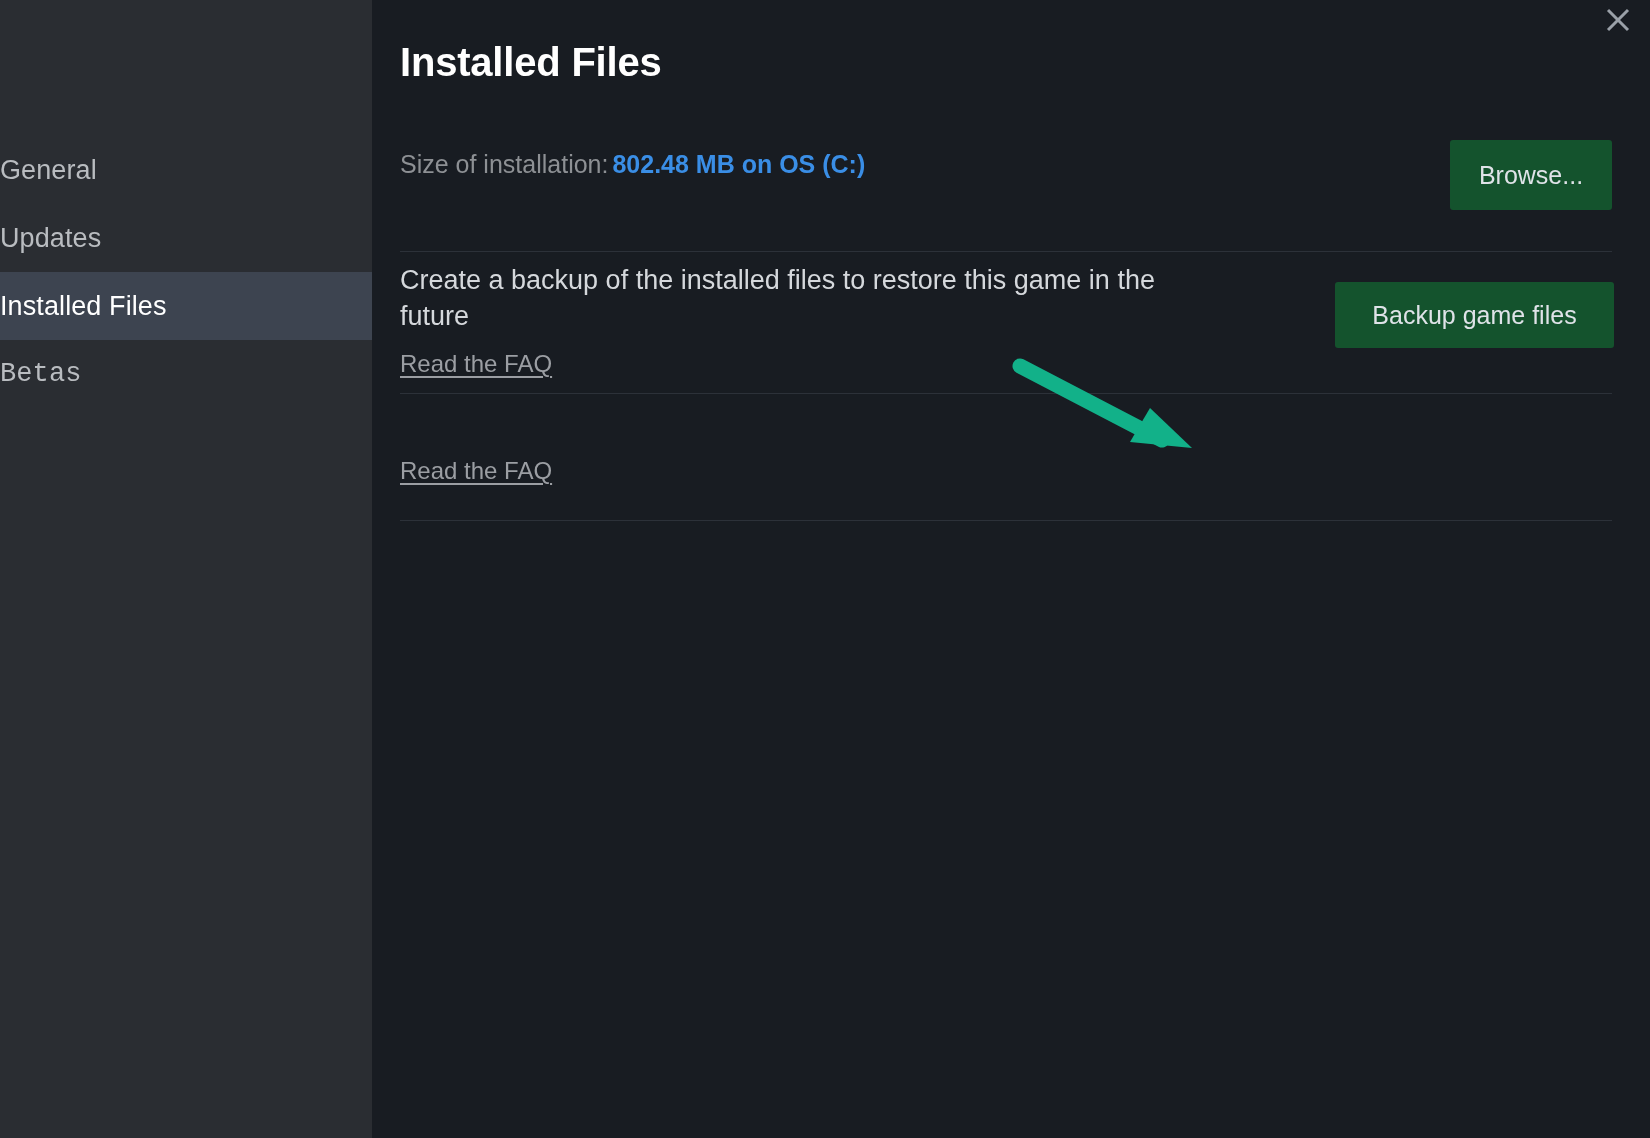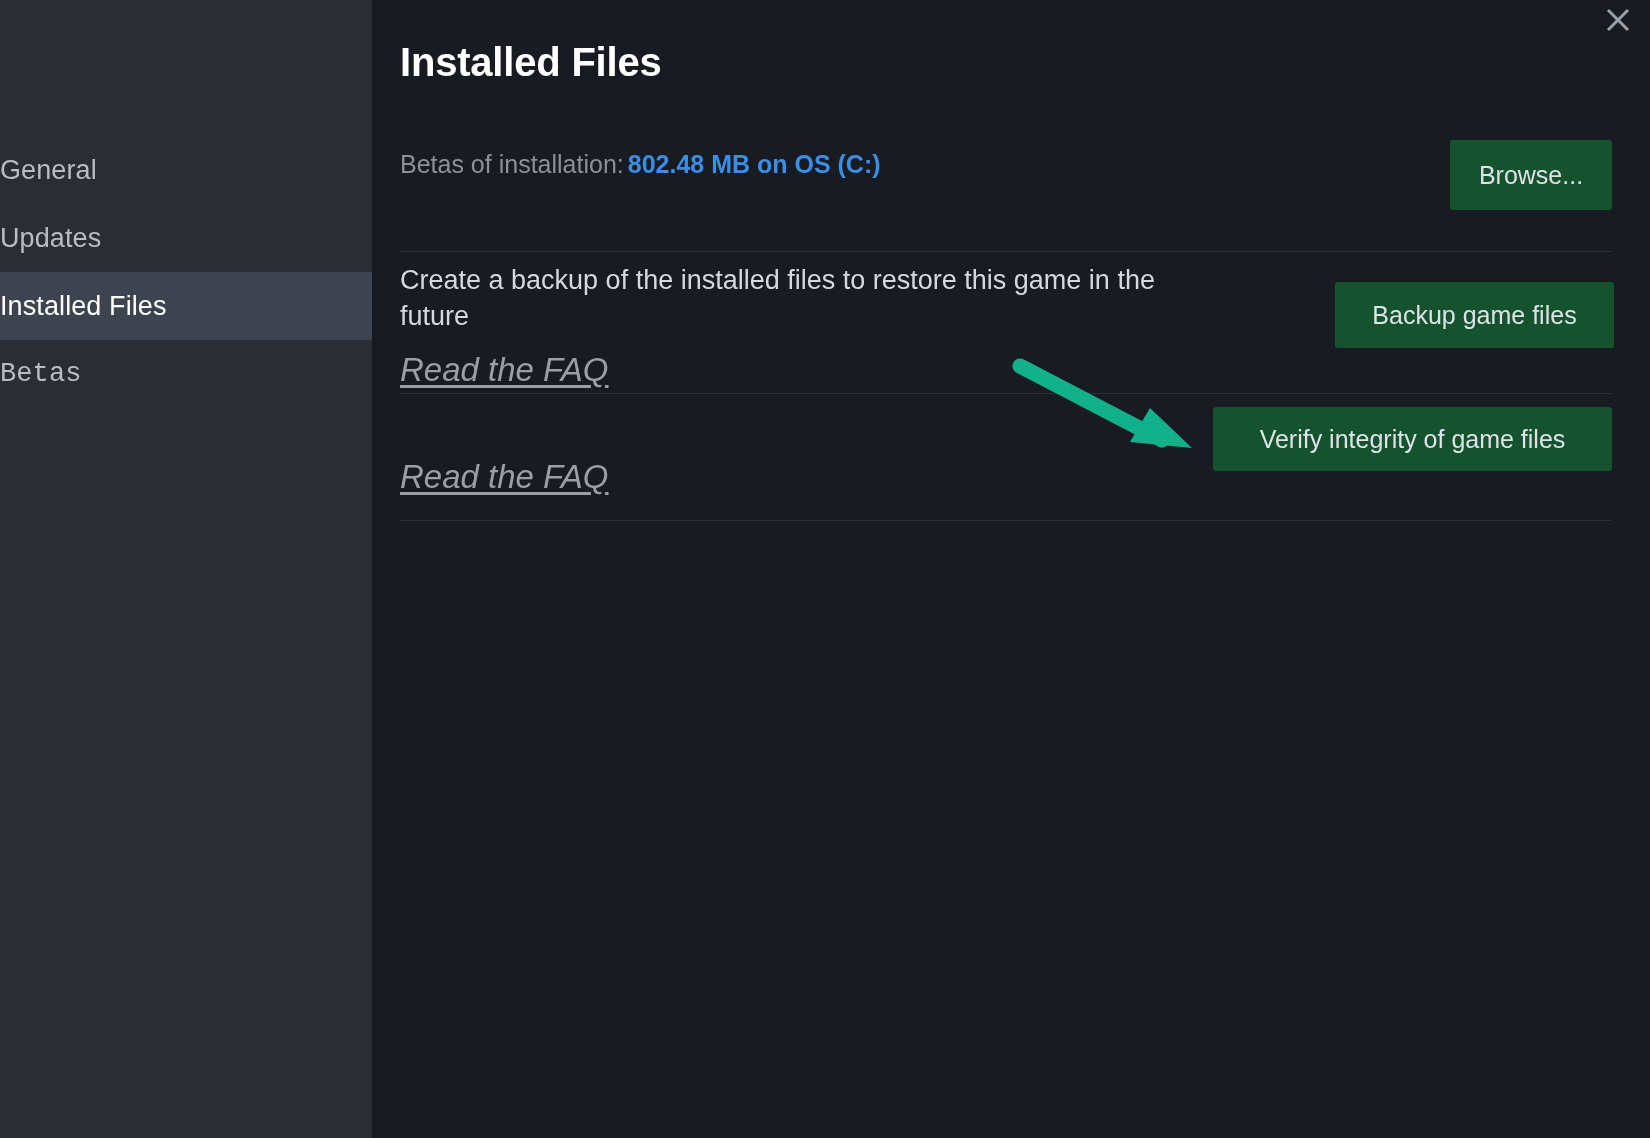--- a/index.html
+++ b/index.html
@@ -143,23 +143,22 @@
   #verify-text {
     top: 405px;
     width: 800px;
   }
   .faq-link {
     display: inline-block;
     color: #9b9ea3;
     text-decoration: underline;
     text-underline-offset: 4px;
     cursor: pointer;
-    font-size: 33px;
-    margin-top: 18px;
-    font-style: italic;
+    font-size: 24px;
+    margin-top: 12px;
   }
 
   
   #close-btn {
     position: absolute;
     right: 10px;
     top: -2px;
     width: 44px;
     height: 44px;
     display: flex;
@@ -197,40 +196,39 @@
     <div class="side-item" style="top:340px;font-family:Liberation Mono, monospace;">
       <span>Betas</span>
     </div>
   </div>
 
   <div id="main">
 
     <div id="page-title">Installed Files</div>
 
     <div id="size-row">
-      <span>Betas of installation:</span><span class="size-value">802.48 MB on OS (C:)</span>
+      <span>Size of installation:</span><span class="size-value">802.48 MB on OS (C:)</span>
     </div>
 
     <div class="btn" id="browse-btn">Browse...</div>
 
     <div class="divider" id="divider-1"></div>
 
     <div class="row-text" id="backup-text">
       <span>Create a backup of the installed files to restore this game in the future</span><br>
       <span class="faq-link">Read the FAQ</span>
     </div>
     <div class="btn" id="backup-btn">Backup game files</div>
 
     <div class="divider" id="divider-2"></div>
 
     <div class="row-text" id="verify-text">
       <br>
       <span class="faq-link">Read the FAQ</span>
     </div>
-    <div class="btn" id="verify-btn">Verify integrity of game files</div>
 
     <div class="divider" id="divider-3"></div>
 
     <div id="close-btn">
       <svg width="30" height="30" viewBox="0 0 30 30">
         <line x1="5" y1="5" x2="25" y2="25" stroke="#9aa0a8" stroke-width="3"></line>
         <line x1="25" y1="5" x2="5" y2="25" stroke="#9aa0a8" stroke-width="3"></line>
       </svg>
     </div>
   </div>

